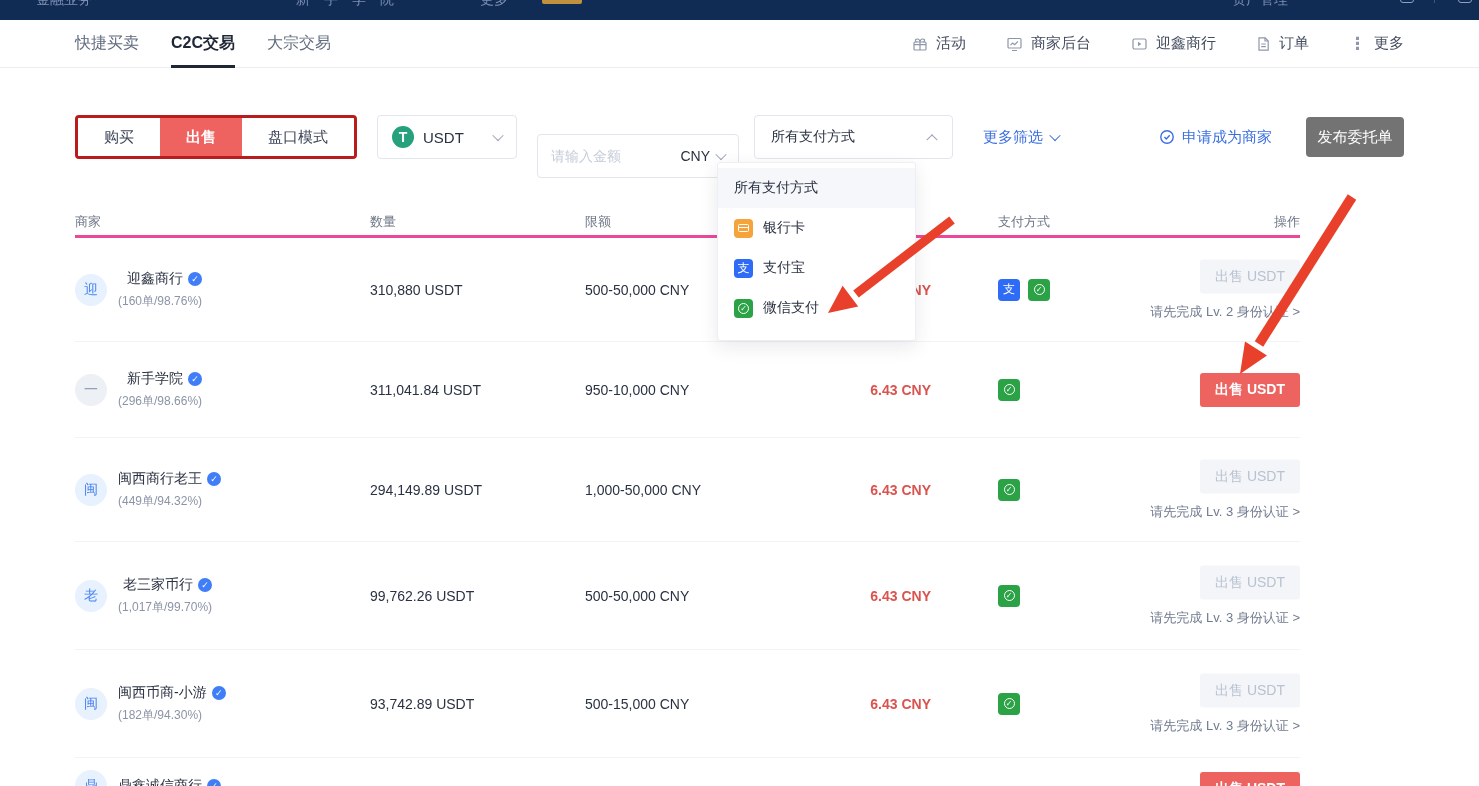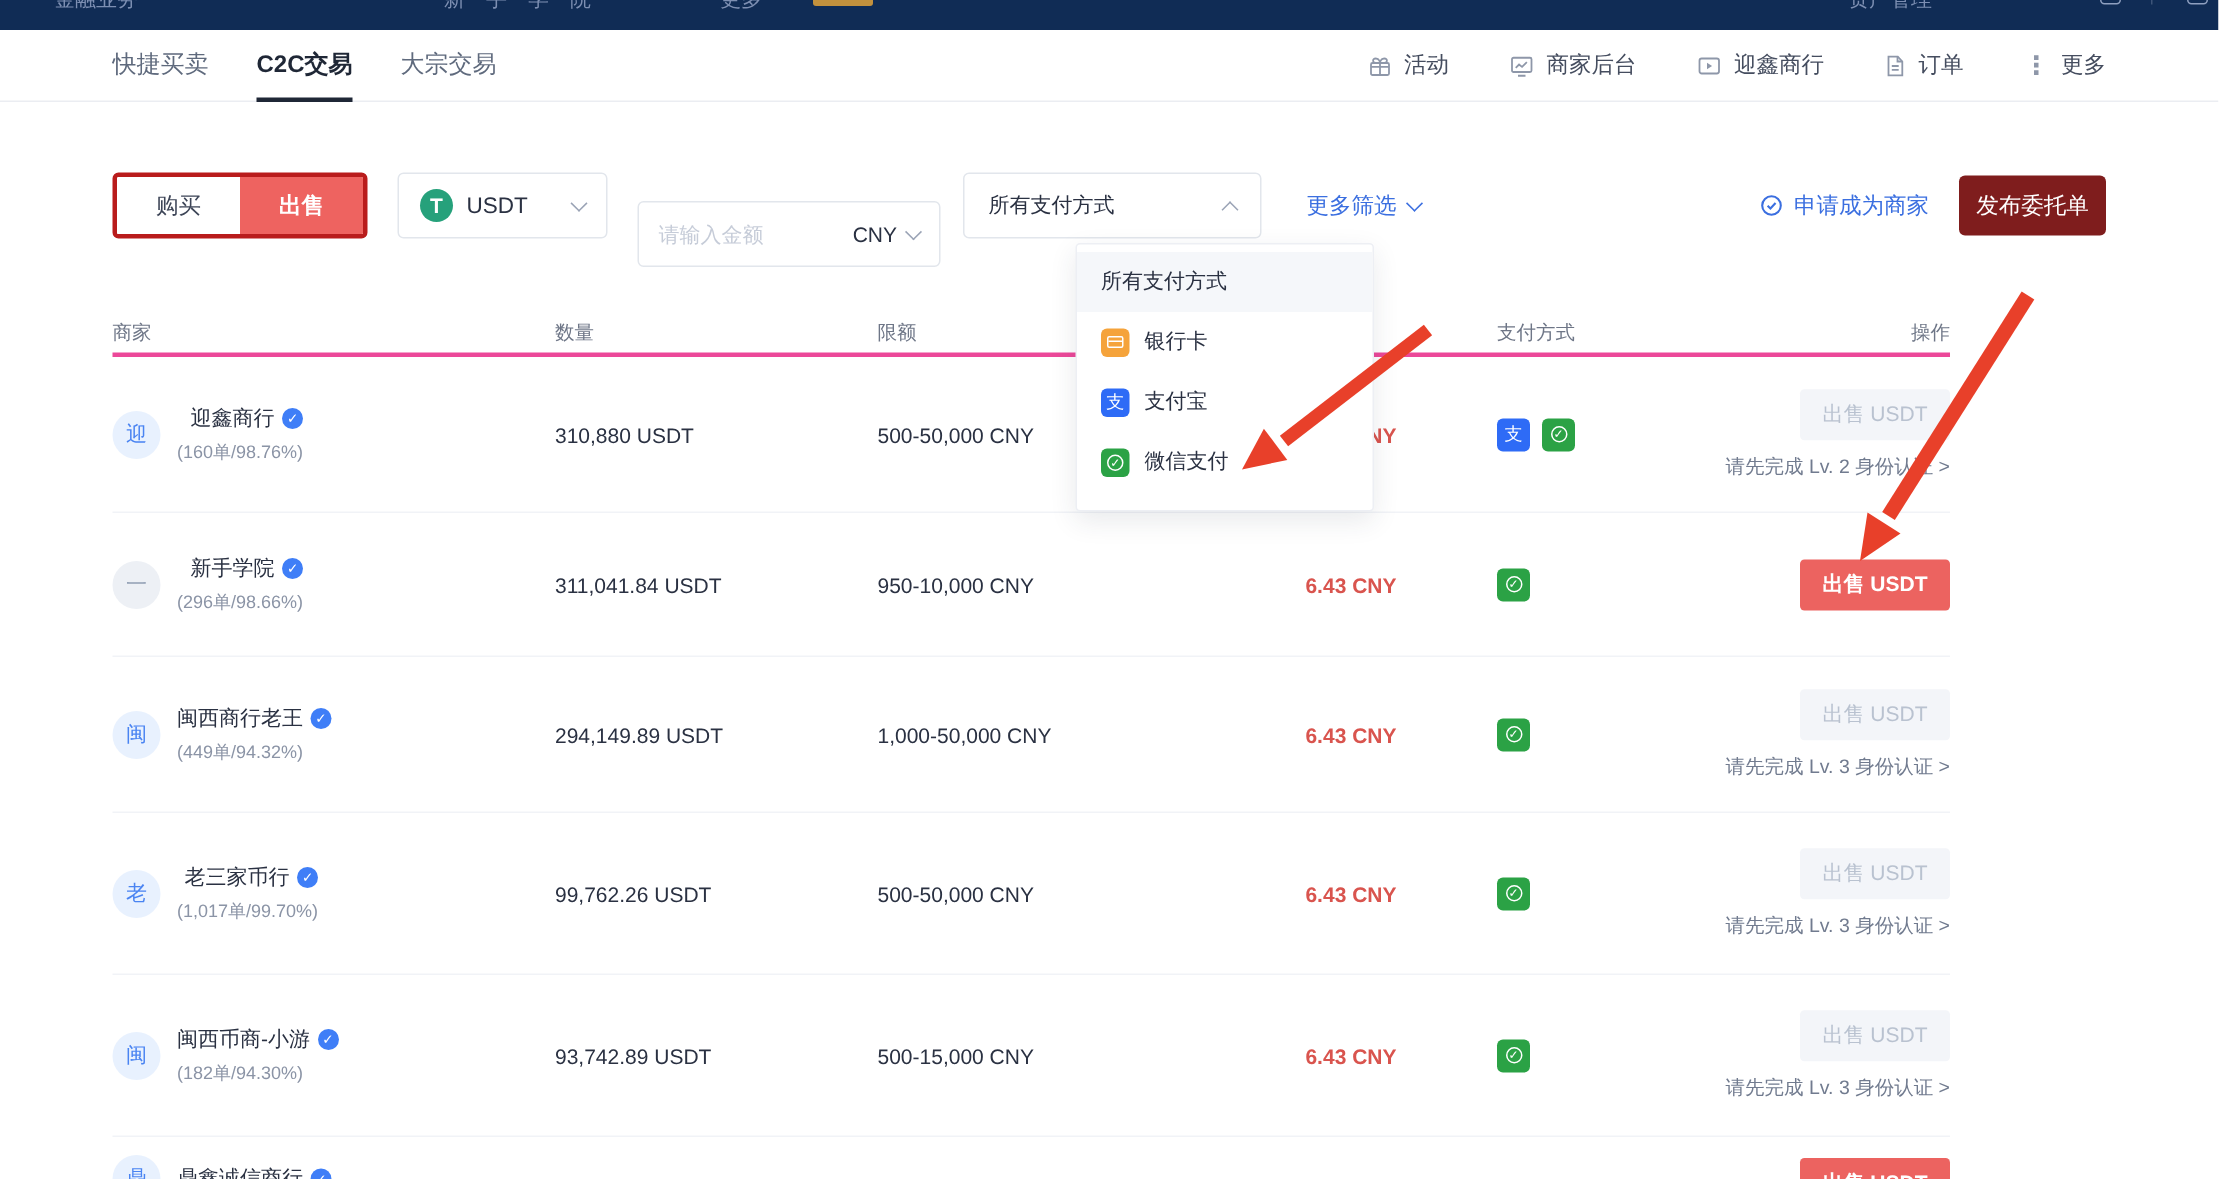--- a/index.html
+++ b/index.html
@@ -40,22 +40,22 @@
   .amount-box { width:202px; margin-left:20px; padding:0 13px; gap:8px;margin-top:37px; }
   .amount-box input { border:none; outline:none; width:108px; font-size:14px; color:#2a3142; font-family:inherit; }
   .amount-box input::placeholder { color:#c6ccd8; }
   .cur { margin-left:auto; display:flex; align-items:center; gap:7px; color:#2a3142; font-size:14px; cursor:pointer; }
   .pay-box { width:199px; margin-left:15px; padding:0 16px; cursor:pointer; }
   .pay-box .lbl { flex:1; font-size:14px; color:#2a3142; }
   .chev { width:8px; height:8px; border-right:1.6px solid #9aa3b5; border-bottom:1.6px solid #9aa3b5; transform:rotate(45deg) translate(-1px,-1px); }
   .chev.up { transform:rotate(-135deg) translate(-2px,-2px); }
   .chev.blue { border-color:#3b6fe0; }
   .more-filter { margin-left:30px; display:flex; align-items:center; gap:8px; color:#3b6fe0; font-size:15px; cursor:pointer; }
-  .merchant-apply { margin-left:auto; margin-right:20px; display:flex; align-items:center; gap:7px; color:#3b6fe0; font-size:15px; cursor:pointer; }
-  .publish-btn { width:98px; height:40px; background:#7f1d1d; color:#fff; border:none; border-radius:4px; font-size:15px; font-family:Liberation Sans, sans-serif; cursor:pointer; }
+  .merchant-apply { margin-left:auto; margin-right:34px; display:flex; align-items:center; gap:7px; color:#3b6fe0; font-size:15px; cursor:pointer; }
+  .publish-btn { width:98px; height:40px; background:#737373; color:#fff; border:none; border-radius:4px; font-size:15px; font-family:Liberation Sans, sans-serif; cursor:pointer; }
   
   .dropdown { position:absolute; left:717px; top:162px; width:199px; z-index:40;
     background:#fff; border:1px solid #edeff4; border-radius:3px;
     box-shadow:0 6px 18px rgba(40,50,70,.10); padding:5px 0 12px 0; }
   .dd-opt { height:40px; display:flex; align-items:center; padding:0 16px; gap:10px; font-size:14px; color:#2a3142; cursor:pointer; }
   .dd-opt.selected { background:#f5f7fa; }
   .pm-ic { width:19px; height:19px; border-radius:4px; display:flex; align-items:center; justify-content:center; color:#fff; flex:none; }
   .pm-bankcard { background:#f5a33b; }
   .pm-alipay { background:#2e6bf6; font-size:12px; }
   .pm-wechat { background:#2ba245; }
@@ -154,20 +154,21 @@
         <span><span class="dots">⋮</span></span>
         <span>更多</span>
       </div>
     </div>
 </div>
 
 <div class="filters">
   <div class="seg" id="seg">
       <div class="seg-item">购买</div>
       <div class="seg-item active">出售</div>
+      <div class="seg-item">盘口模式</div>
     </div>
 
   <div class="box coin-box">
     <span class="usdt-ic">T</span>
     <span class="coin-label">USDT</span>
     <span class="chev"></span>
   </div>
 
   <div class="box amount-box">
     <input placeholder="请输入金额" style="">

